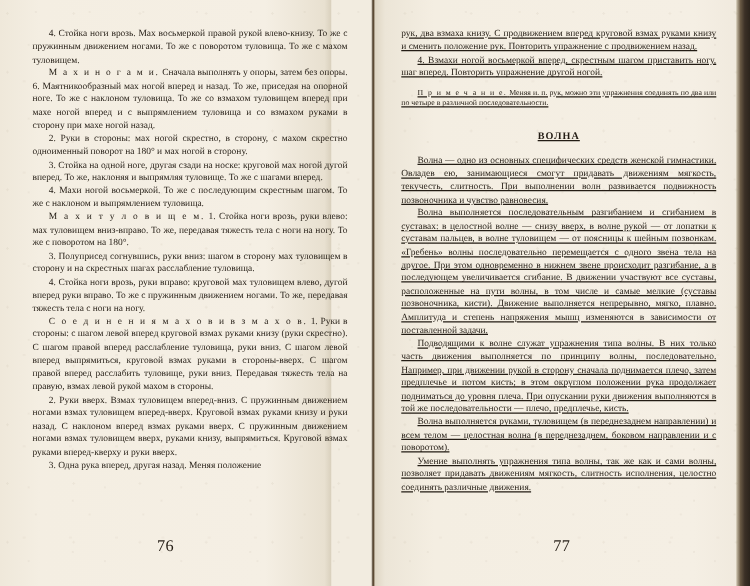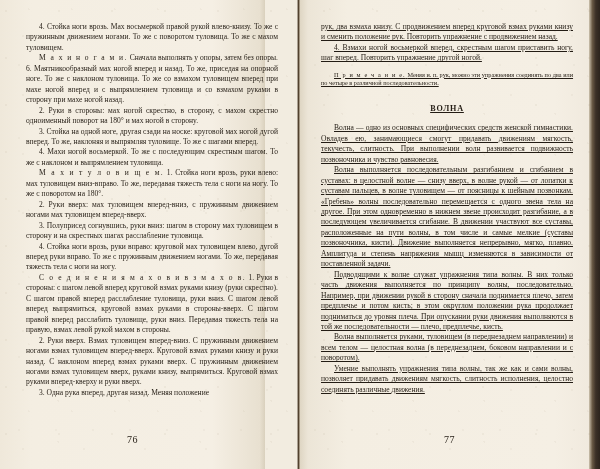--- a/index.html
+++ b/index.html
@@ -110,21 +110,21 @@
     text-align: center;
     letter-spacing: 0.85px;
     margin: 16px 0 9px 0;
   }
 
   .folio {
     position: absolute;
     bottom: 24px;
     width: 100%;
     text-align: center;
-    font-size: 10px;
+    font-size: 13px;
     letter-spacing: 0.4px;
   }
 
   
   .softened {
     filter: blur(0.16px);
   }
 </style>
 </head>
 <body>
@@ -141,21 +141,20 @@
 
       <p>2. Руки в стороны: мах ногой скрестно, в сторону, с махом скрестно одноименный поворот на 180° и мах ногой в сторону.</p>
 
       <p>3. Стойка на одной ноге, другая сзади на носке: круговой мах ногой дугой вперед. То же, наклоняя и выпрямляя туловище. То же с шагами вперед.</p>
 
       <p>4. Махи ногой восьмеркой. То же с последующим скрестным шагом. То же с наклоном и выпрямлением туловища.</p>
 
       <p><span class="sp">М а х и   т у л о в и щ е м.</span>
         <span>1. Стойка ноги врозь, руки влево: мах туловищем вниз-вправо. То же, передавая тяжесть тела с ноги на ногу. То же с поворотом на 180°.</span></p>
 
-      <p>2. Руки вверх: мах туловищем вперед-вниз, с пружинным движением ногами мах туловищем вперед-вверх.</p>
 
       <p>3. Полуприсед согнувшись, руки вниз: шагом в сторону мах туловищем в сторону и на скрестных шагах расслабление туловища.</p>
 
       <p>4. Стойка ноги врозь, руки вправо: круговой мах туловищем влево, дугой вперед руки вправо. То же с пружинным движением ногами. То же, передавая тяжесть тела с ноги на ногу.</p>
 
       <p><span class="sp">С о е д и н е н и я   м а х о в   и   в з м а х о в.</span>
         <span>1. Руки в стороны: с шагом левой вперед круговой взмах руками книзу (руки скрестно). С шагом правой вперед расслабление туловища, руки вниз. С шагом левой вперед выпрямиться, круговой взмах руками в стороны-вверх. С шагом правой вперед расслабить туловище, руки вниз. Передавая тяжесть тела на правую, взмах левой рукой махом в стороны.</span></p>
 
       <p>2. Руки вверх. Взмах туловищем вперед-вниз. С пружинным движением ногами взмах туловищем вперед-вверх. Круговой взмах руками книзу и руки назад. С наклоном вперед взмах руками вверх. С пружинным движением ногами взмах туловищем вверх, руками книзу, выпрямиться. Круговой взмах руками вперед-кверху и руки вверх.</p>
 

